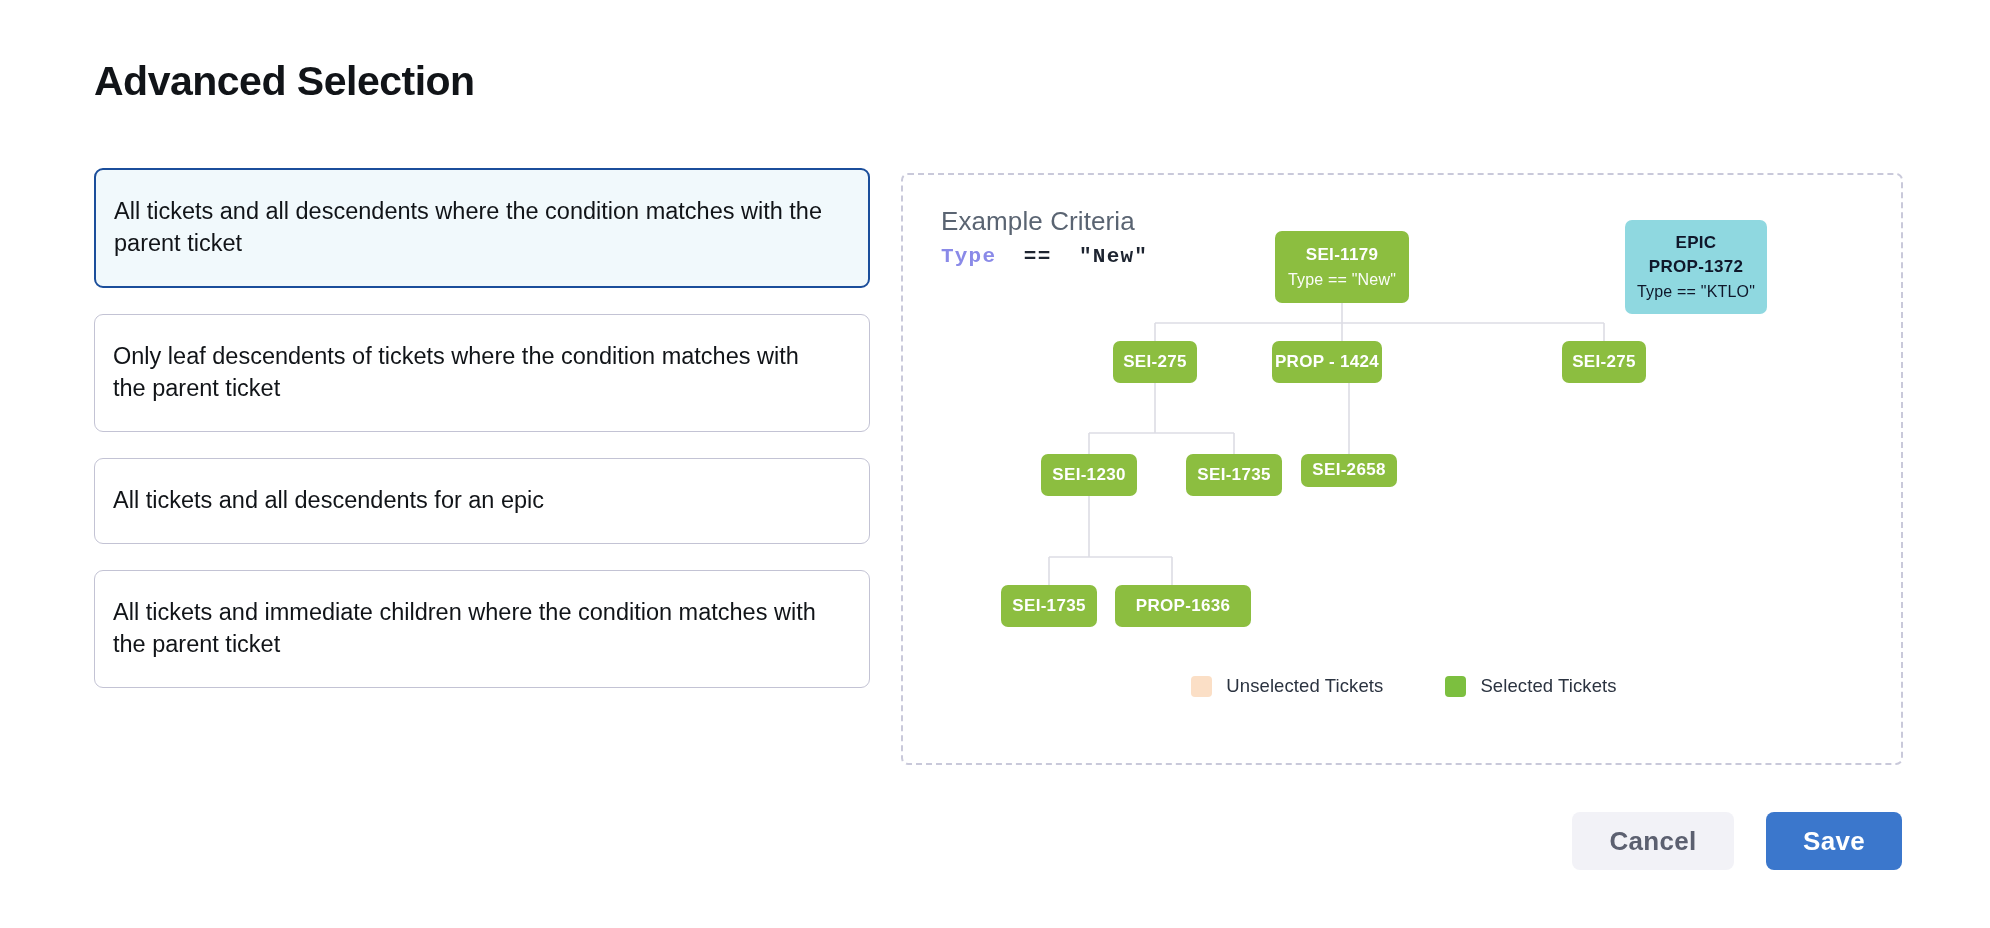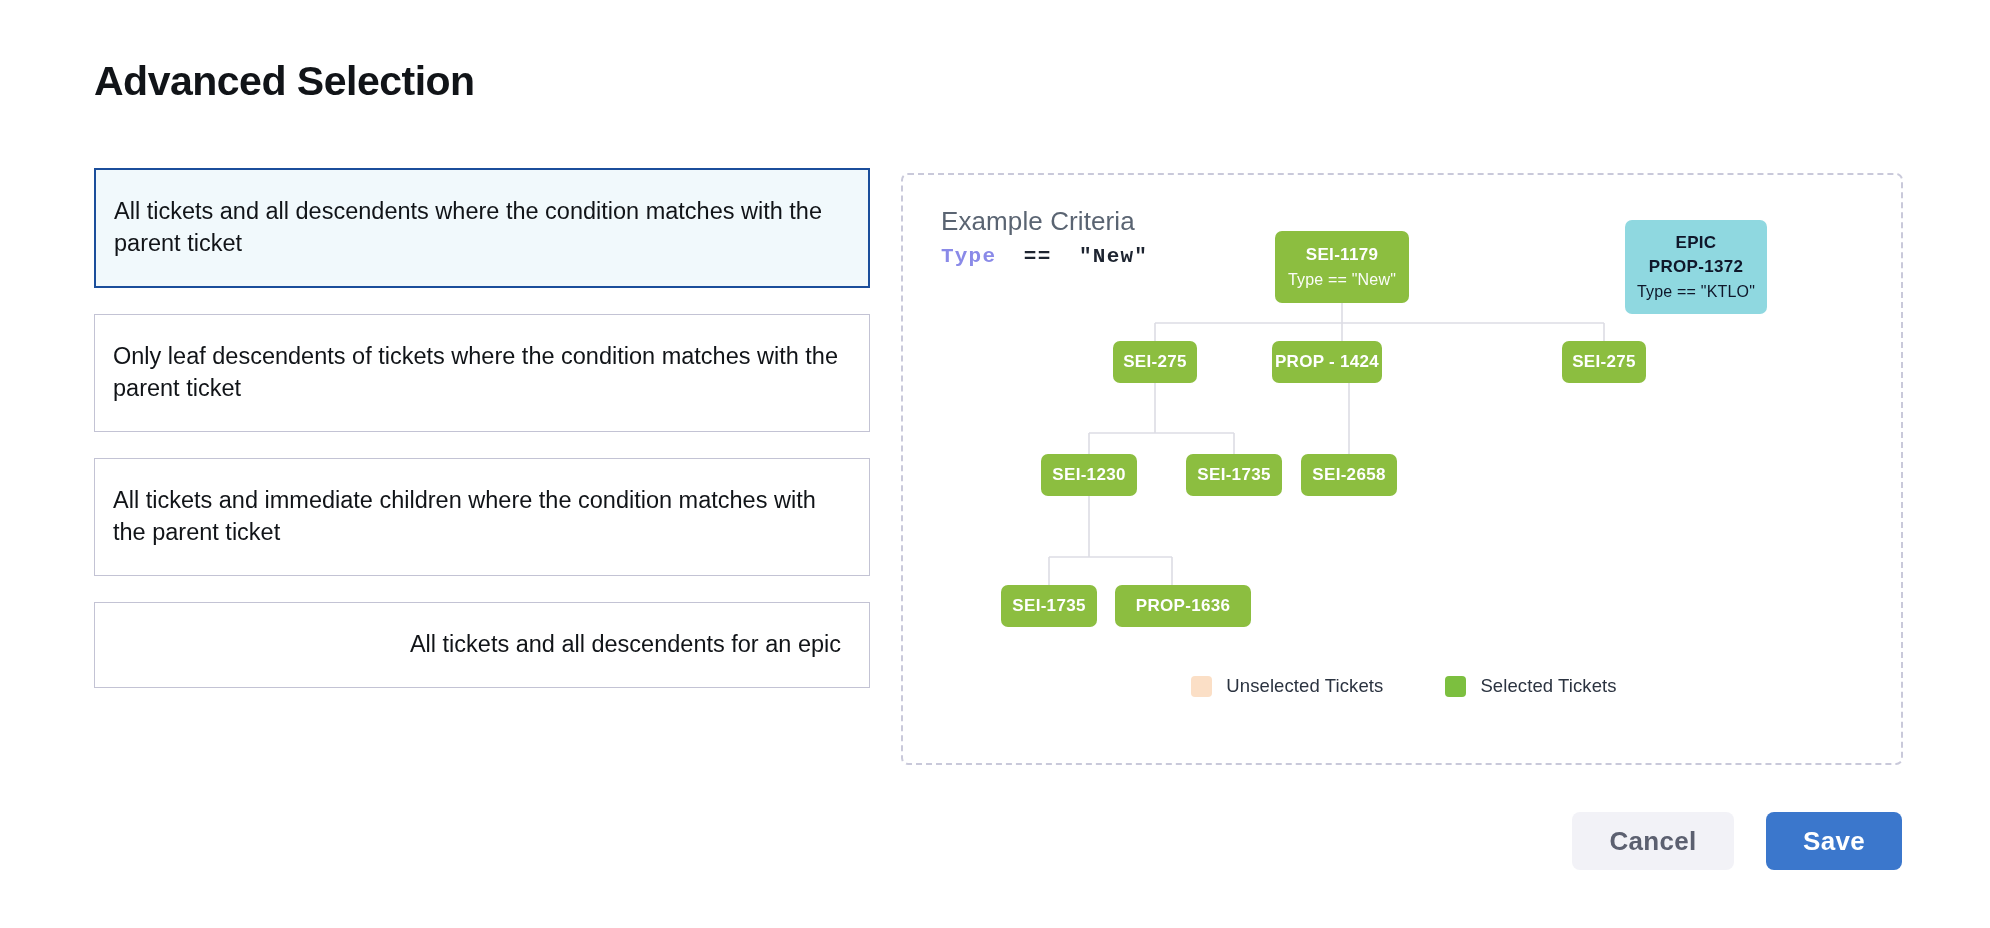--- a/index.html
+++ b/index.html
@@ -36,31 +36,30 @@
     left: 94px;
     top: 168px;
     width: 776px;
     display: flex;
     flex-direction: column;
     gap: 26px;
   }
 
   .option-card {
     border: 1.5px solid #c3c3d4;
-    border-radius: 0;
+    border-radius: 9px;
     background: #ffffff;
-    padding: 26px 28px 26px 18px;
+    padding: 26px 40px 26px 18px;
     font-size: 23.5px;
     line-height: 1.36;
     color: #111418;
     cursor: pointer;
     min-height: 76px;
     display: flex;
     align-items: center;
-    justify-content: flex-end;
   }
 
   .option-card.selected {
     border: 2.5px solid #1b4e9b;
     background: #f1f9fc;
   }
 
   .option-card .option-text { display: block; }
 
   
@@ -149,21 +148,21 @@
   .node.epic .node-cond { opacity: 1; }
 
   
   .n-root   { left: 372px; top: 56px;  width: 134px; height: 72px; }
   .n-epic   { left: 722px; top: 45px;  width: 142px; height: 94px; }
   .n-r2a    { left: 210px; top: 166px; width: 84px;  height: 42px; }
   .n-r2b    { left: 369px; top: 166px; width: 110px; height: 42px; }
   .n-r2c    { left: 659px; top: 166px; width: 84px;  height: 42px; }
   .n-r3a    { left: 138px; top: 279px; width: 96px;  height: 42px; }
   .n-r3b    { left: 283px; top: 279px; width: 96px;  height: 42px; }
-  .n-r3c    { left: 398px; top: 279px; width: 96px;  height: 42px; }
+  .n-r3c    { left: 398px; top: 279px; width: 96px;  height: 33px; }
   .n-r4a    { left: 98px;  top: 410px; width: 96px;  height: 42px; }
   .n-r4b    { left: 212px; top: 410px; width: 136px; height: 42px; }
 
   
   .legend {
     position: absolute;
     left: 0;
     top: 500px;
     width: 1002px;
     display: flex;
@@ -230,24 +229,24 @@
   <h1 class="page-title">Advanced Selection</h1>
 
   <div class="options">
     <div class="option-card selected">
       <span class="option-text">All tickets and all descendents where the condition matches with the parent ticket</span>
     </div>
     <div class="option-card">
       <span class="option-text">Only leaf descendents of tickets where the condition matches with the parent ticket</span>
     </div>
     <div class="option-card">
+      <span class="option-text">All tickets and all descendents for an epic</span>
+    </div>
+    <div class="option-card">
       <span class="option-text">All tickets and immediate children where the condition matches with the parent ticket</span>
-    </div>
-    <div class="option-card">
-      <span class="option-text">All tickets and all descendents for an epic</span>
     </div>
   </div>
 
   <div class="diagram-panel">
 
     <div class="criteria-title">Example Criteria</div>
 
     <div class="criteria-expr"><span class="tok-field">Type</span>  <span class="tok-op">==</span>  <span class="tok-val">"New"</span></div>
 
     <div class="tree">

